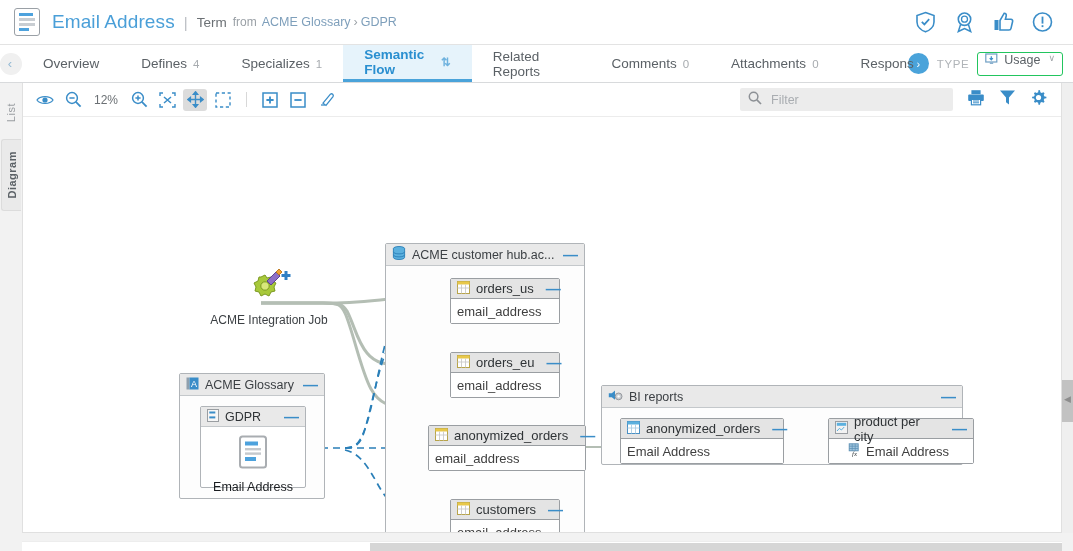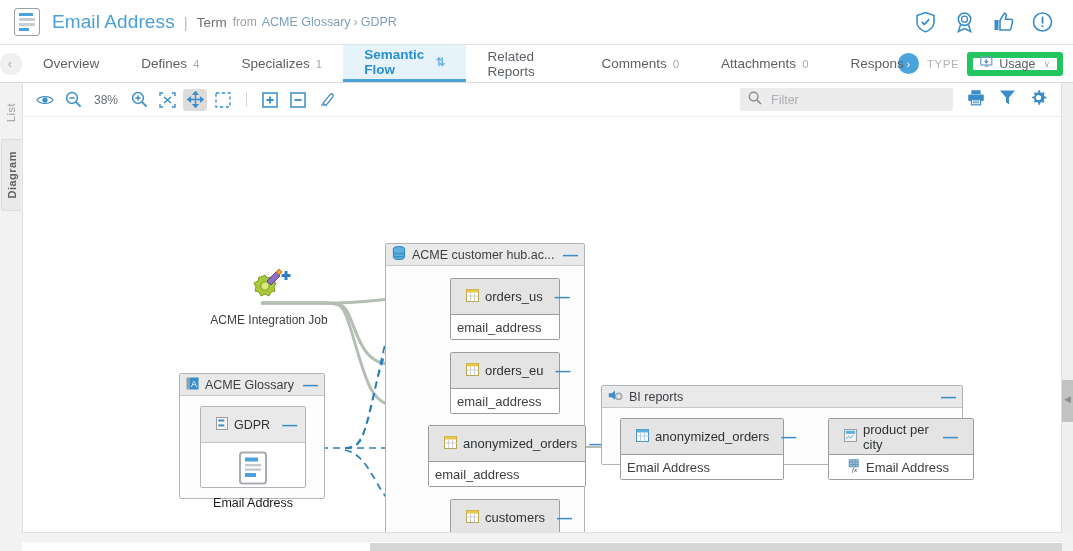--- a/index.html
+++ b/index.html
@@ -65,22 +65,22 @@
     border-bottom: 3px solid #4aa3da;
   }
   .tab-right { margin-left: auto; display: flex; align-items: center; padding-right: 10px; gap: 8px; }
   .tab-next {
     width: 21px; height: 21px; border-radius: 50%; background: #4aa3da; color: #fff;
     display: flex; align-items: center; justify-content: center; font-size: 11px;
     margin-left: -10px;
   }
   .type-label { font-size: 11.5px; color: #b0b4b8; letter-spacing: .6px; }
   .type-select {
-    display: flex; align-items: center; gap: 6px;
-    border: 6px solid #22c55e; border-radius: 3px; height: 24px; padding: 0 7px;
+    display: flex; gap: 6px;
+    border: 1px solid #22c55e; border-radius: 3px; height: 24px; padding: 0 7px;
     font-size: 12.5px; color: #5b6166; background: #fff;
   }
   .type-select .chev { color: #a0a4a8; font-size: 9px; margin-left: 2px; }
 
   
   .rail {
     position: absolute; left: 0; top: 83px; width: 22px; height: 468px;
     background: #f2f2f2;
   }
   .rail-tab {
@@ -137,22 +137,22 @@
     display: flex; align-items: center; padding: 8px 6px; gap: 6px;
     font-size: 12.5px; color: #3c4044;
   }
   .grp-hd .min { margin-left: auto; color: #3a8dc8; font-size: 15px; line-height: 1; font-weight: bold; }
 
   .tbl {
     position: absolute; background: #ffffff;
     border: 1px solid #9a9ea2; border-radius: 2px;
   }
   .tbl-hd {
-    height: 36px; background: #e4e4e4; border-bottom: 1px solid #9a9ea2;
-    display: flex; align-items: center; padding: 0 15px; gap: 6px;
+    height: 20px; background: #e4e4e4; border-bottom: 1px solid #9a9ea2;
+    display: flex; align-items: center; padding: 0 6px; gap: 6px;
     font-size: 13px; color: #2f3336;
   }
   .tbl-hd .min { margin-left: auto; color: #3a8dc8; font-size: 15px; line-height: 1; font-weight: bold; padding-left:6px; }
   .tbl-row {
     height: 24px; display: flex; align-items: center; padding: 0 6px; gap: 5px;
     font-size: 13px; color: #404040; background: #fff;
   }
 
   .node-free { position: absolute; text-align: center; }
   .node-free .lbl { font-size: 12px; color: #3c4044; margin-top: 4px; white-space: nowrap; }
@@ -286,21 +286,21 @@
             <circle cx="9" cy="7" r="2.6" fill="#3a8dc8"></circle>
           </svg>
       </div>
       <div class="tb-btn">
         <svg width="17" height="17" viewBox="0 0 17 17">
             <circle cx="7" cy="7" r="5.4" fill="none" stroke="#3a8dc8" stroke-width="1.5"></circle>
             <path d="M10.9 10.9 L15.6 15.6" stroke="#3a8dc8" stroke-width="1.8"></path>
             <path d="M4.4 7 h5.2" stroke="#3a8dc8" stroke-width="1.5"></path>
           </svg>
       </div>
-      <div class="tb-zoomlbl">38%</div>
+      <div class="tb-zoomlbl">12%</div>
       <div class="tb-btn">
         <svg width="17" height="17" viewBox="0 0 17 17">
             <circle cx="7" cy="7" r="5.4" fill="none" stroke="#3a8dc8" stroke-width="1.5"></circle>
             <path d="M10.9 10.9 L15.6 15.6" stroke="#3a8dc8" stroke-width="1.8"></path>
             <path d="M4.4 7 h5.2 M7 4.4 v5.2" stroke="#3a8dc8" stroke-width="1.5"></path>
           </svg>
       </div>
       <div class="tb-btn">
         <svg width="17" height="16" viewBox="0 0 17 16">
             <path d="M1 4 V1 H4 M13 1 H16 V4 M16 12 V15 H13 M4 15 H1 V12" fill="none" stroke="#3a8dc8" stroke-width="1.4"></path>

